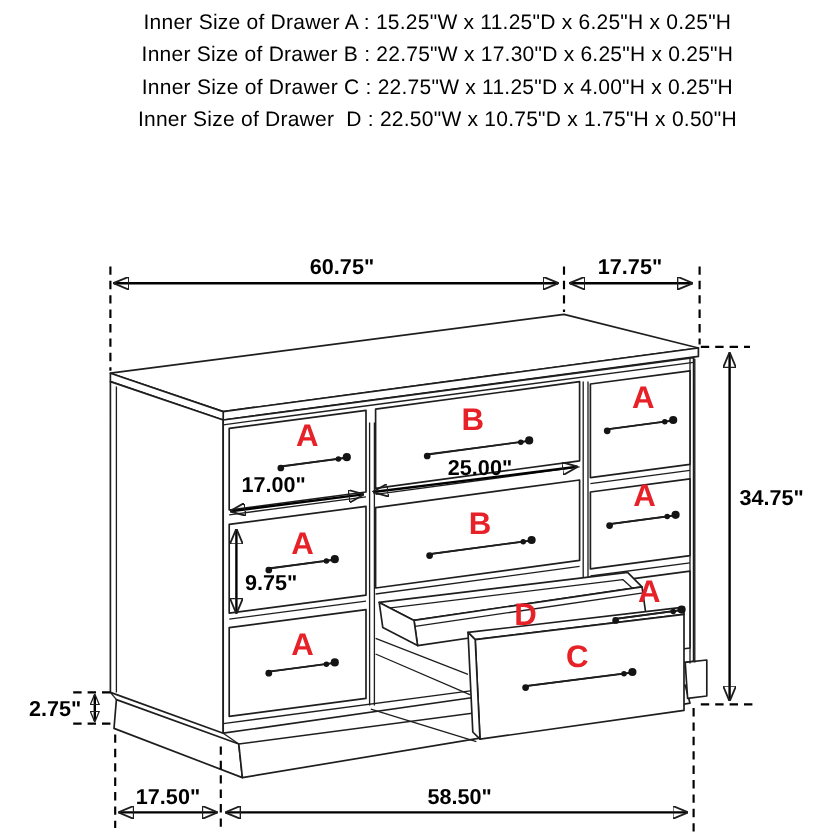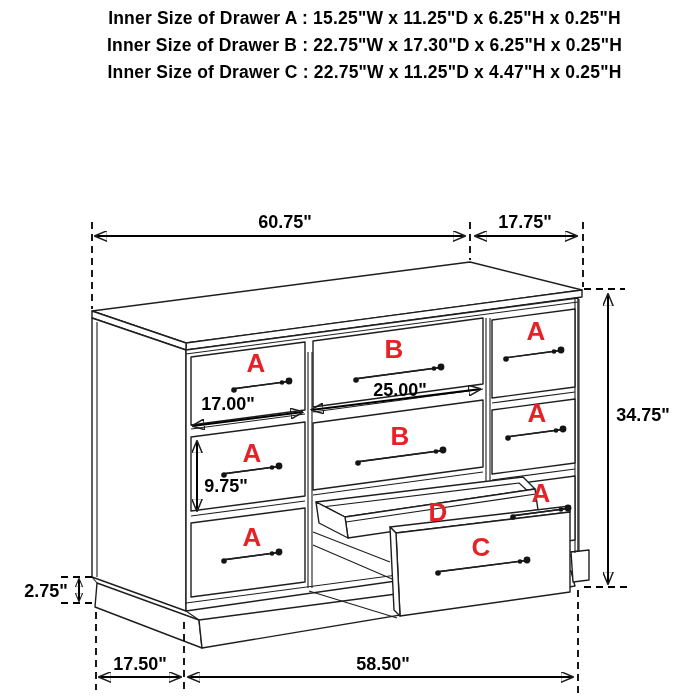--- a/index.html
+++ b/index.html
@@ -1,41 +1,42 @@
 <!DOCTYPE html>
 <html><head>
 <meta charset="utf-8">
 <style>
   html,body{margin:0;padding:0;}
   body{width:700px;height:700px;background:#ffffff;position:relative;
        font-family:"Liberation Sans",sans-serif;overflow:hidden;}
   #stage{position:absolute;inset:0;width:700px;height:700px;background:#fff;}
   #specs{position:absolute;top:5px;left:0;right:0;text-align:center;}
-  #specs .spec-line{font-size:17.5px;font-weight:bold;color:#000;line-height:27px;
+  #specs .spec-line{font-size:17.5px;font-weight:normal;color:#000;line-height:27px;
        white-space:pre;letter-spacing:0.2px;padding-left:29px;}
   svg{position:absolute;left:0;top:0;}
   svg path, svg line, svg polygon{stroke:#1e1e1e;stroke-width:1.4;fill:none;
        stroke-linejoin:round;stroke-linecap:butt;}
   svg .face{fill:#ffffff;}
   svg .thin{stroke-width:1.1;}
   svg .dimline{stroke:#000;stroke-width:2;}
   svg .dash{stroke:#000;stroke-width:1.8;stroke-dasharray:7 5;}
   svg text{stroke:none;}
   svg text.dim{font:bold 18px "Liberation Sans",sans-serif;fill:#000;}
   svg text.lbl{font:bold 26px "Liberation Sans",sans-serif;}
 </style>
 </head>
 <body>
 
 <div id="stage">
 
   <div id="specs">
     <div class="spec-line">Inner Size of Drawer A : 15.25"W x 11.25"D x 6.25"H x 0.25"H</div>
     <div class="spec-line">Inner Size of Drawer B : 22.75"W x 17.30"D x 6.25"H x 0.25"H</div>
-    <div class="spec-line">Inner Size of Drawer C : 22.75"W x 11.25"D x 4.47"H x 0.25"H</div>
+    <div class="spec-line">Inner Size of Drawer C : 22.75"W x 11.25"D x 4.00"H x 0.25"H</div>
+    <div class="spec-line">Inner Size of Drawer  D : 22.50"W x 10.75"D x 1.75"H x 0.50"H</div>
   </div>
 
   <svg width="700" height="700" viewBox="0 0 700 700">
     <defs>
       <marker id="arr" viewBox="0 0 12 10" markerUnits="userSpaceOnUse" markerWidth="13" markerHeight="11" refX="11.5" refY="5" orient="auto-start-reverse">
         <path d="M0,0 L12,5 L0,10 Z" fill="#000" stroke="none"></path>
       </marker>
       <marker id="arrS" viewBox="0 0 12 10" markerUnits="userSpaceOnUse" markerWidth="9" markerHeight="8" refX="11" refY="5" orient="auto-start-reverse">
         <path d="M0,0 L12,5 L0,10 Z" fill="#000" stroke="none"></path>
       </marker>

